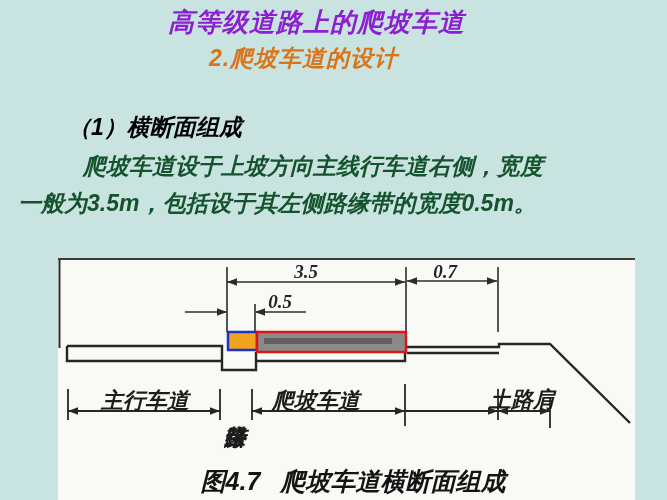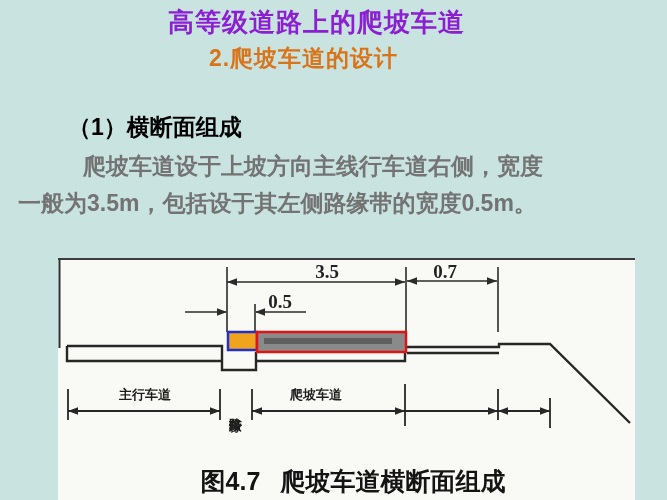--- a/index.html
+++ b/index.html
@@ -3,63 +3,63 @@
 <meta charset="utf-8">
 <style>
   html, body { margin: 0; padding: 0; }
   body {
     width: 667px; height: 500px;
     background: #c9e4e0;
     overflow: hidden;
     position: relative;
     font-family: "Liberation Sans", "DejaVu Sans", sans-serif;
   }
-  .slide { position: absolute; inset: 0; }
+  .slide { position: absolute; inset: 0; font-style: italic; }
 
   .slide-title {
     position: absolute; top: 5px; left: 0; width: 100%;
     text-align: center; transform: translateX(-17px);
     font-size: 26px; font-weight: bold; color: #8b1fd1;
     letter-spacing: 1px;
   }
   .slide-subtitle {
     position: absolute; top: 43px; left: 0; width: 100%;
     text-align: center; transform: translateX(-30px);
     font-size: 23px; font-weight: bold; color: #d9741a;
     letter-spacing: 1px;
   }
   .section-heading {
     position: absolute; top: 112px; left: 36px;
     font-size: 23px; font-weight: bold; color: #000000; margin-left: 32px;
   }
-  .para-line { position: absolute; color: #737373; font-size: 23px; font-weight: bold; white-space: nowrap; }
+  .para-line { position: absolute; color: #14532d; font-size: 23px; font-weight: bold; white-space: nowrap; }
   .para-line-1 { top: 151px; left: 83px; }
   .para-line-2 { top: 188px; left: 18px; }
 
   .figure-panel {
     position: absolute; left: 58px; top: 258px;
     width: 577px; height: 242px;
     background: #f9f9f6;
     border-top: 2px solid #3c3c3c;
     box-sizing: border-box;
   }
   .figure-panel svg { position: absolute; left: 0; top: 0; }
 
   .dim-label {
     position: absolute; width: 60px; text-align: center;
     font-family: "Liberation Serif", "DejaVu Serif", serif;
     font-weight: bold; font-size: 19px; color: #232323;
   }
-  .dim-35 { left: 239px; top: 1px; }
+  .dim-35 { left: 218px; top: 1px; }
   .dim-10 { left: 357px; top: 1px; }
   .dim-05 { left: 192px; top: 31px; }
 
   .road-label {
     position: absolute; text-align: center;
-    font-size: 13px; font-weight: bold; color: #1d1d1d;
+    font-size: 22px; font-weight: bold; color: #1d1d1d;
     white-space: nowrap;
   }
   .lbl-main   { left: 27px;  top: 126px; width: 120px; }
   .lbl-climb  { left: 198px; top: 126px; width: 120px; }
   .lbl-hard   { left: 343px; top: 125px; width: 100px; }
   .lbl-earth  { left: 414px; top: 125px; width: 100px; }
   .lbl-curb {
     left: 166px; top: 116px; width: 22px; height: 64px;
     writing-mode: vertical-rl; text-orientation: upright;
     line-height: 22px; letter-spacing: 0px;
@@ -160,19 +160,20 @@
       </g>
     </svg>
 
     <div class="dim-label dim-35">3.5</div>
     <div class="dim-label dim-10">0.7</div>
     <div class="dim-label dim-05">0.5</div>
 
     <div class="road-label lbl-main">主行车道</div>
     <div class="road-label lbl-curb">路缘带</div>
     <div class="road-label lbl-climb">爬坡车道</div>
+    <div class="road-label lbl-earth">土路肩</div>
 
     <div class="figure-caption">
       <span class="cap-num">图4.7</span><span>爬坡车道横断面组成</span>
     </div>
 
   </div>
 </div>
 
 </body></html>

